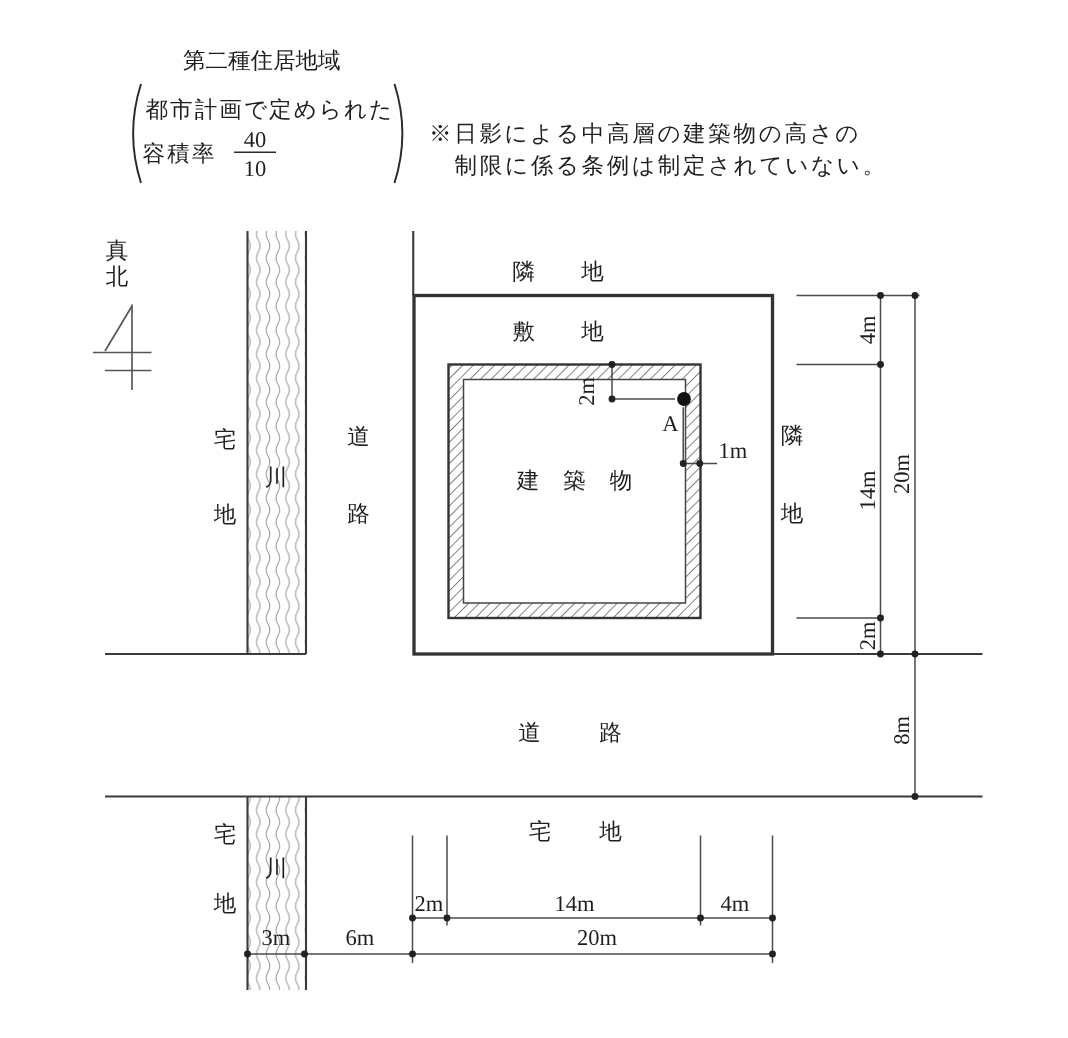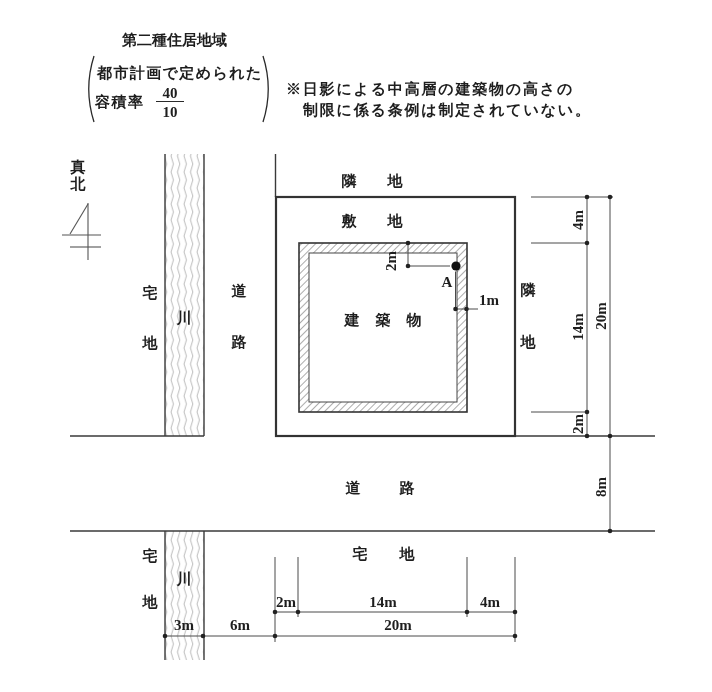--- a/index.html
+++ b/index.html
@@ -1,16 +1,16 @@
 <!DOCTYPE html>
 <html><head>
 <meta charset="utf-8">
 <style>
   html,body{margin:0;padding:0;background:#f6f6f6;}
-  #canvas{position:relative;width:712px;height:692px;background:#ffffff;overflow:hidden;font-weight:bold;}
+  #canvas{position:relative;width:712px;height:692px;background:#ffffff;overflow:hidden;}
   svg{position:absolute;left:0;top:0;}
   text{font-family:"Liberation Serif","DejaVu Serif",serif;fill:#1e1e1e;font-size:15px;}
   .dim-label{font-size:15px;}
   .small-note{font-size:15px;}
 </style>
 </head>
 <body>
 
 <div id="canvas">
 <svg width="712" height="692" viewBox="0 0 712 692">

